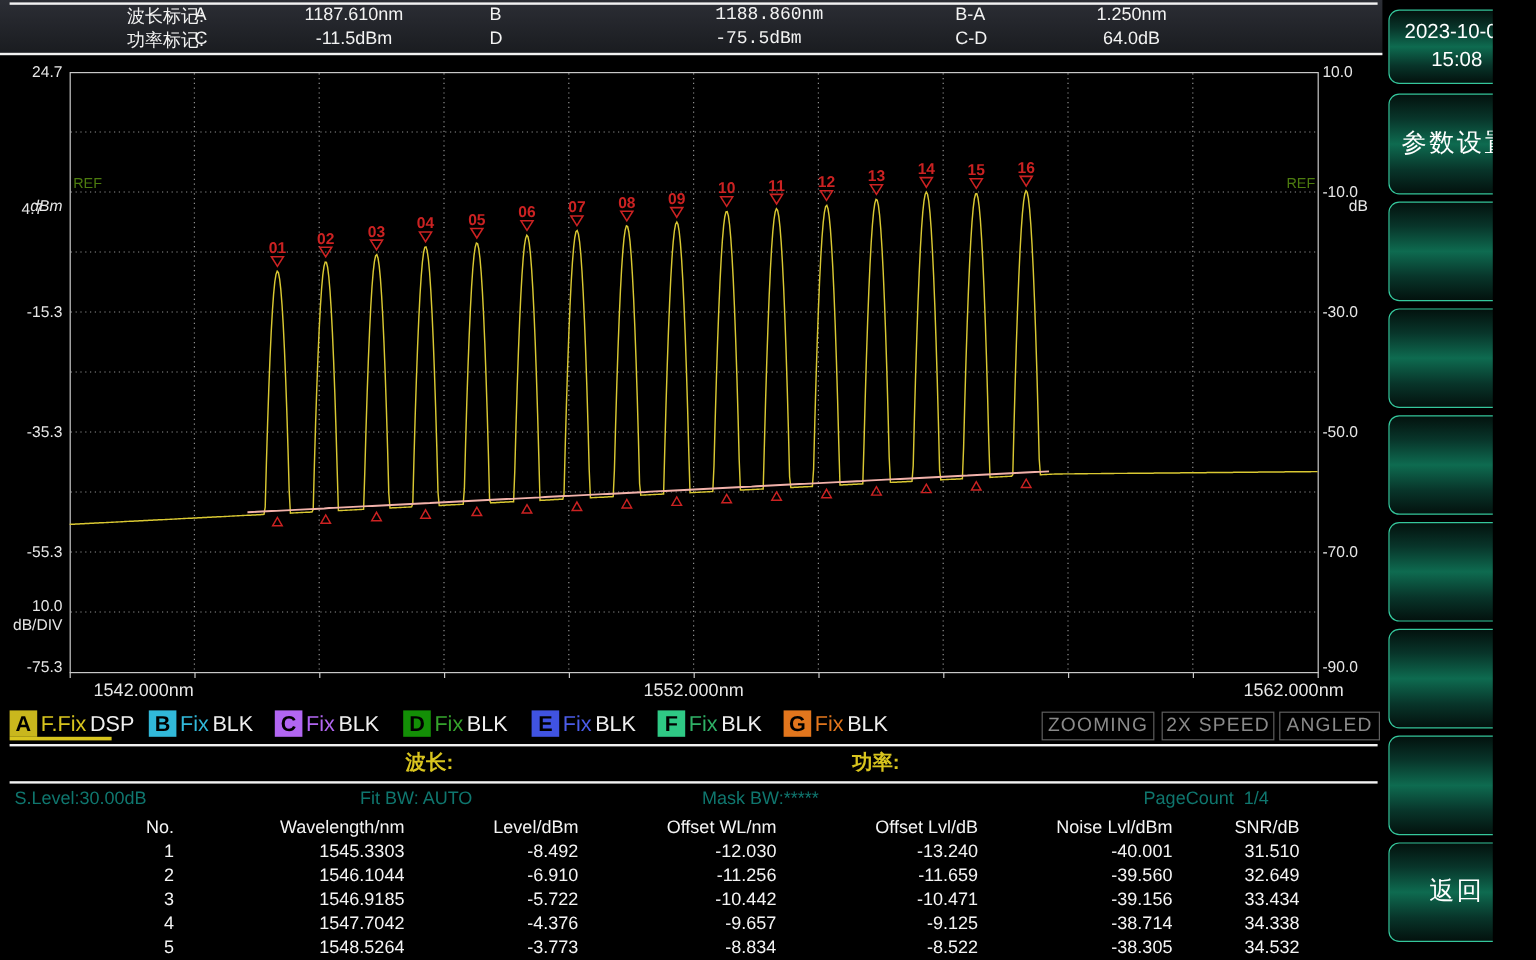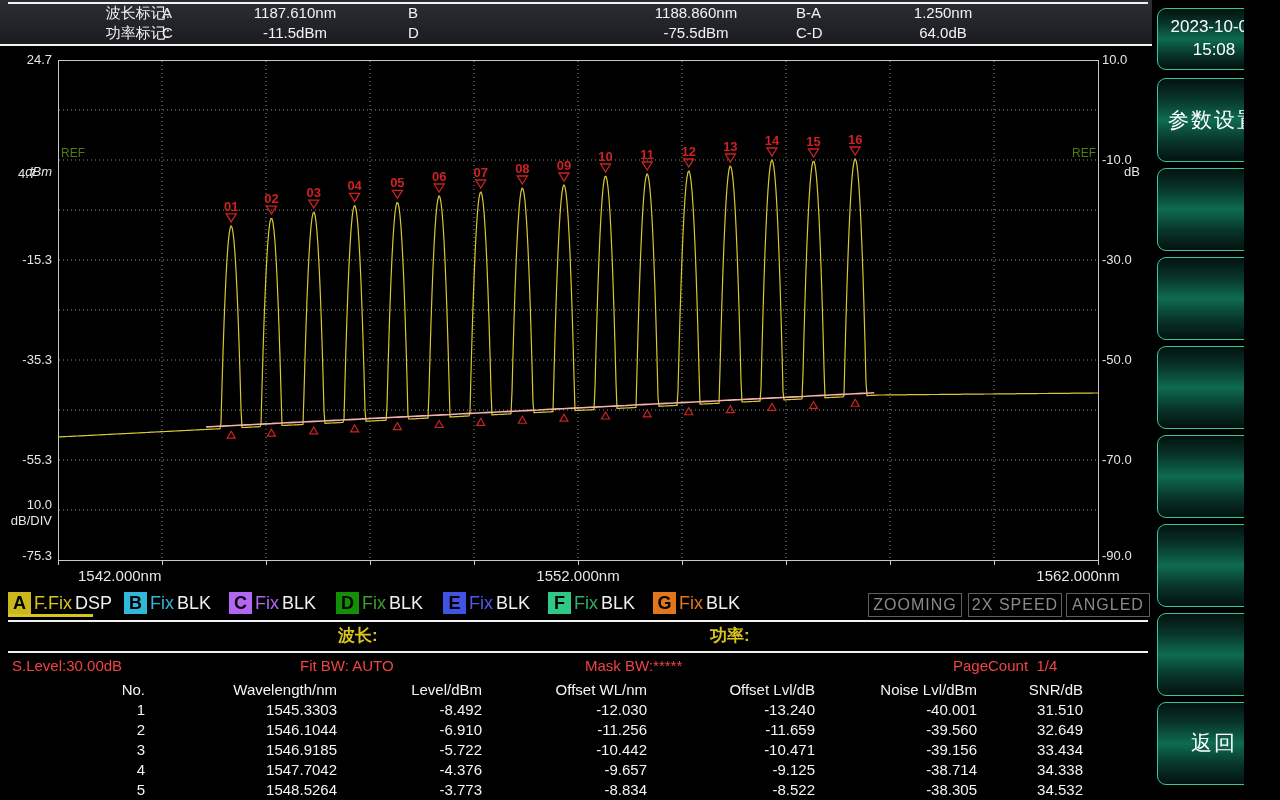--- a/index.html
+++ b/index.html
@@ -9,38 +9,38 @@
   
   .topbar{position:absolute;left:0;top:0;width:1152px;height:46px;
           background:linear-gradient(#2c2e35,#191b1f);}
   .hline{position:absolute;background:#f2f2f2;height:2px;}
   .tb-row{position:absolute;left:0;width:1152px;height:20px;font-size:15px;color:#f2f2f2;}
   .tb-cell{position:absolute;top:0;white-space:pre;}
   .tb-c1{left:60px;width:110px;text-align:right;}
   .tb-c2{left:162px;width:40px;}
   .tb-c3{left:215px;width:160px;text-align:center;}
   .tb-c4{left:408px;width:40px;}
-  .tb-c5{left:616px;width:160px;text-align:center;}
+  .tb-c5{left:596px;width:160px;text-align:left;font-family:Liberation Mono, monospace;}
   .tb-c6{left:796px;width:50px;}
   .tb-c7{left:878px;width:130px;text-align:center;}
   
   .axlab{position:absolute;font-size:13px;color:#e6e6e6;white-space:nowrap;}
   .xlab{position:absolute;font-size:15px;color:#e6e6e6;white-space:nowrap;top:567px;}
   .reflab{position:absolute;font-size:12px;color:#4d7c0f;top:146px;}
   
   .trace-group{position:absolute;top:591px;height:24px;display:flex;align-items:center;}
   .trace-letter{display:inline-block;width:23px;height:22px;line-height:22px;text-align:center;
                 color:#000;font-weight:bold;font-size:18px;}
   .trace-mode{font-size:18px;margin-left:3px;letter-spacing:0px;}
   .trace-status{font-size:18px;color:#f0f0f0;margin-left:3px;}
   .flagbox{position:absolute;top:593px;height:22px;line-height:22px;text-align:center;
            border:1px solid #5e5e5e;color:#8a8a8a;font-size:16px;letter-spacing:1px;}
   
   .sec-label{position:absolute;top:624px;font-size:17px;font-weight:bold;color:#d9c51e;}
-  .param{position:absolute;top:657px;font-size:15px;color:#ef4444;white-space:pre;}
+  .param{position:absolute;top:657px;font-size:15px;color:#0f766e;white-space:pre;}
   
   .ptable{position:absolute;left:0;top:680px;width:1064px;display:grid;
           grid-template-columns:120px 192px 145px 165px 168px 162px 106px;
           font-size:15px;color:#f4f4f4;margin-left:25px;}
   .ptable div{text-align:right;height:20px;line-height:20px;white-space:pre;}
   
   .sbtn{position:absolute;left:1157px;width:114px;border-radius:9px;border:1px solid #35c79c;
         background:linear-gradient(180deg,#03120e 0%,#08352a 24%,#0e6b50 50%,#08352a 76%,#03120e 100%);
         color:#fff;display:flex;flex-direction:column;align-items:center;justify-content:center;
         font-size:17px;line-height:1.35;box-sizing:border-box;cursor:pointer;}

